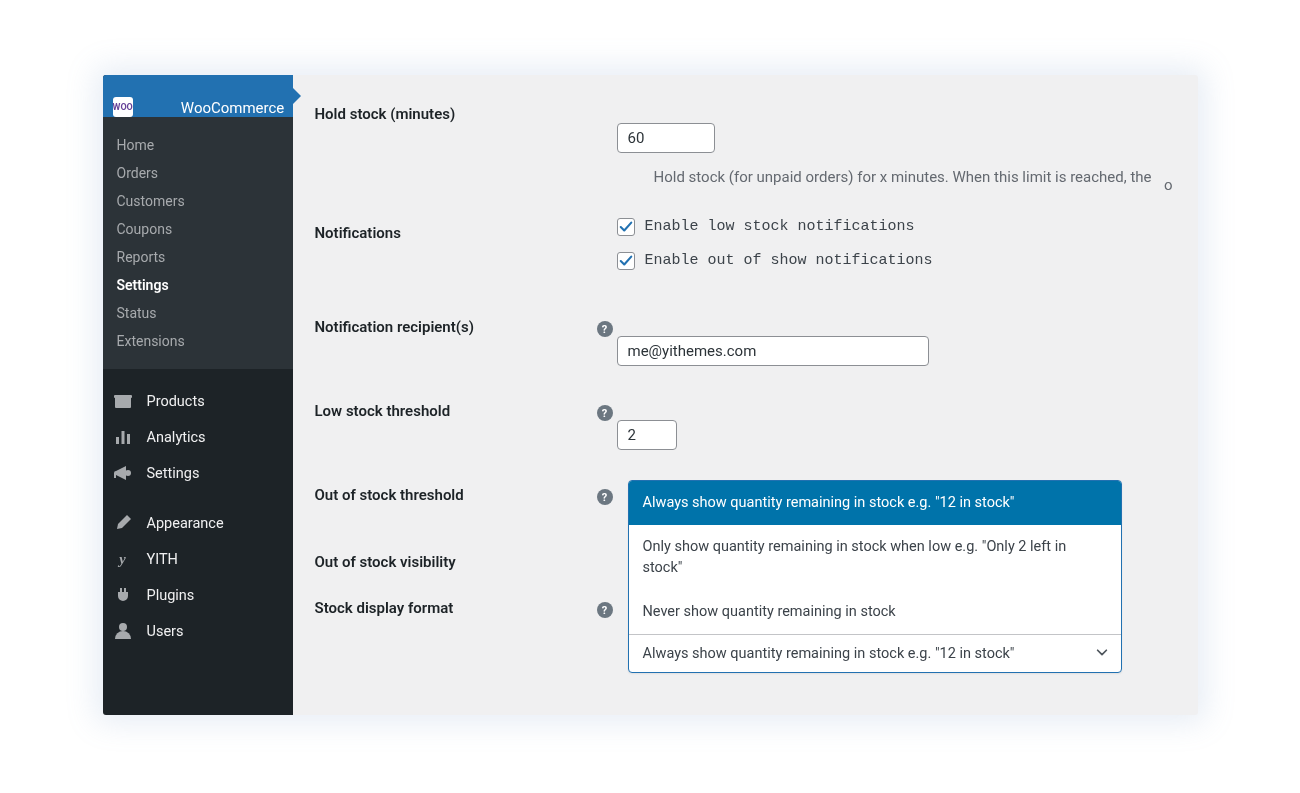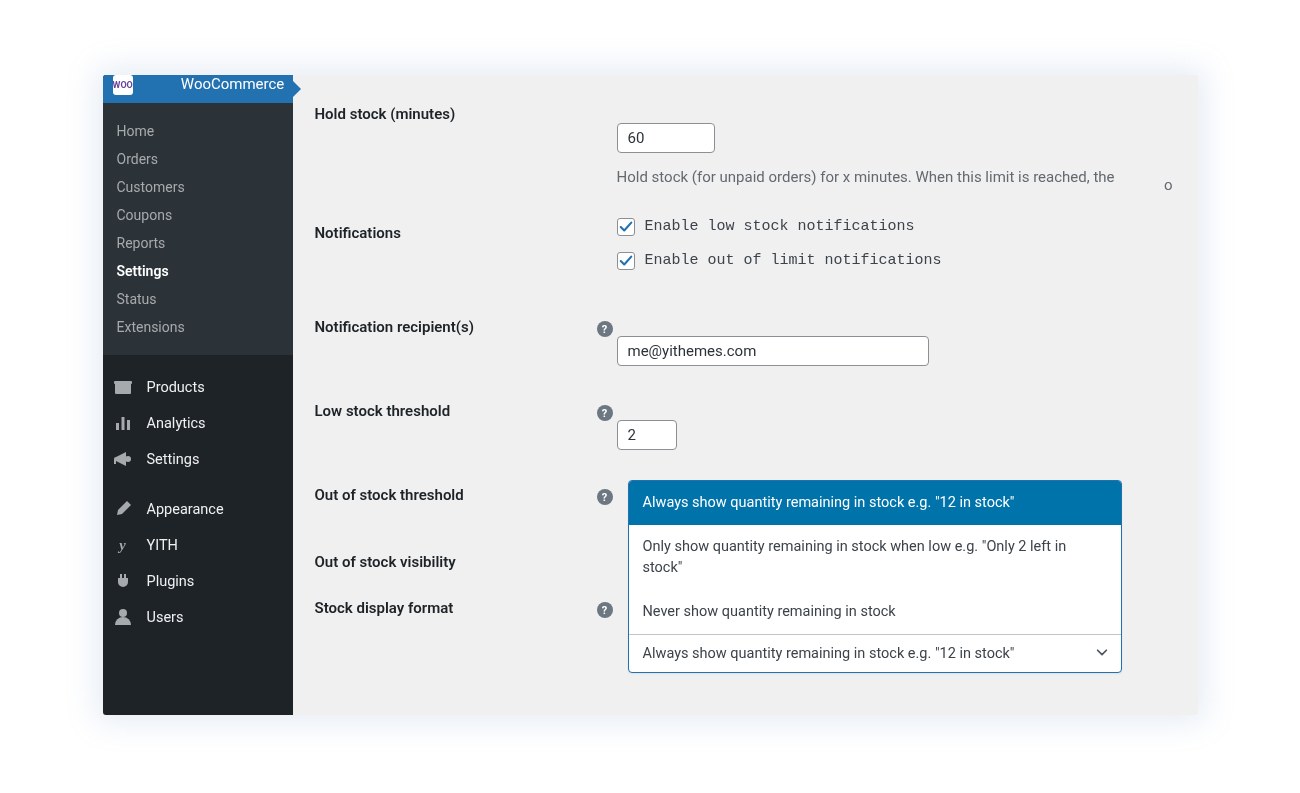--- a/index.html
+++ b/index.html
@@ -25,23 +25,23 @@
   width: 190px;
   background: #1d2327;
   display: flex;
   flex-direction: column;
   flex-shrink: 0;
   font-size: 14px;
 }
 .sidebar-header {
   background: #2271b1;
   color: #fff;
-  height: 28px;
-  display: flex;
-  align-items: flex-start;
+  height: 42px;
+  display: flex;
+  align-items: flex-end;
   padding: 0 10px;
   font-size: 15px;
   position: relative;
   gap: 40px;
 }
 .sidebar-header::after {
   content: "";
   position: absolute;
   right: -8px;
   top: 50%;
@@ -160,20 +160,21 @@
 }
 .in-small { width: 98px; }
 .in-tiny { width: 60px; }
 .in-med { width: 312px; }
 .desc {
   color: #646970;
   font-size: 15px;
   margin-top: 14px;
   line-height: 1.4;
   white-space: nowrap;
+  margin-left: 37px;
 }
 .desc-cut {
   position:absolute;
   right:3px;
   bottom: -6px;
   font-size: 15px;
   color:#646970;
 }
 .chk-row {
   display: flex;
@@ -332,21 +333,21 @@
               </svg>
           </span>
           <span>Enable low stock notifications</span>
         </div>
         <div class="chk-row" style="margin-top:16px;">
           <span class="chk">
             <svg viewBox="0 0 16 16">
                 <path d="M2 8l4 4 8-9" stroke="#2271b1" stroke-width="2.4" fill="none" stroke-linecap="round" stroke-linejoin="round"></path>
               </svg>
           </span>
-          <span>Enable out of limit notifications</span>
+          <span>Enable out of show notifications</span>
         </div>
       </div>
     </div>
 
     <div class="form-row">
       <div class="label-col">Notification recipient(s)</div>
       <div class="help-wrap">
           <span class="help-dot">?</span>
         </div>
       <div class="field-col">

